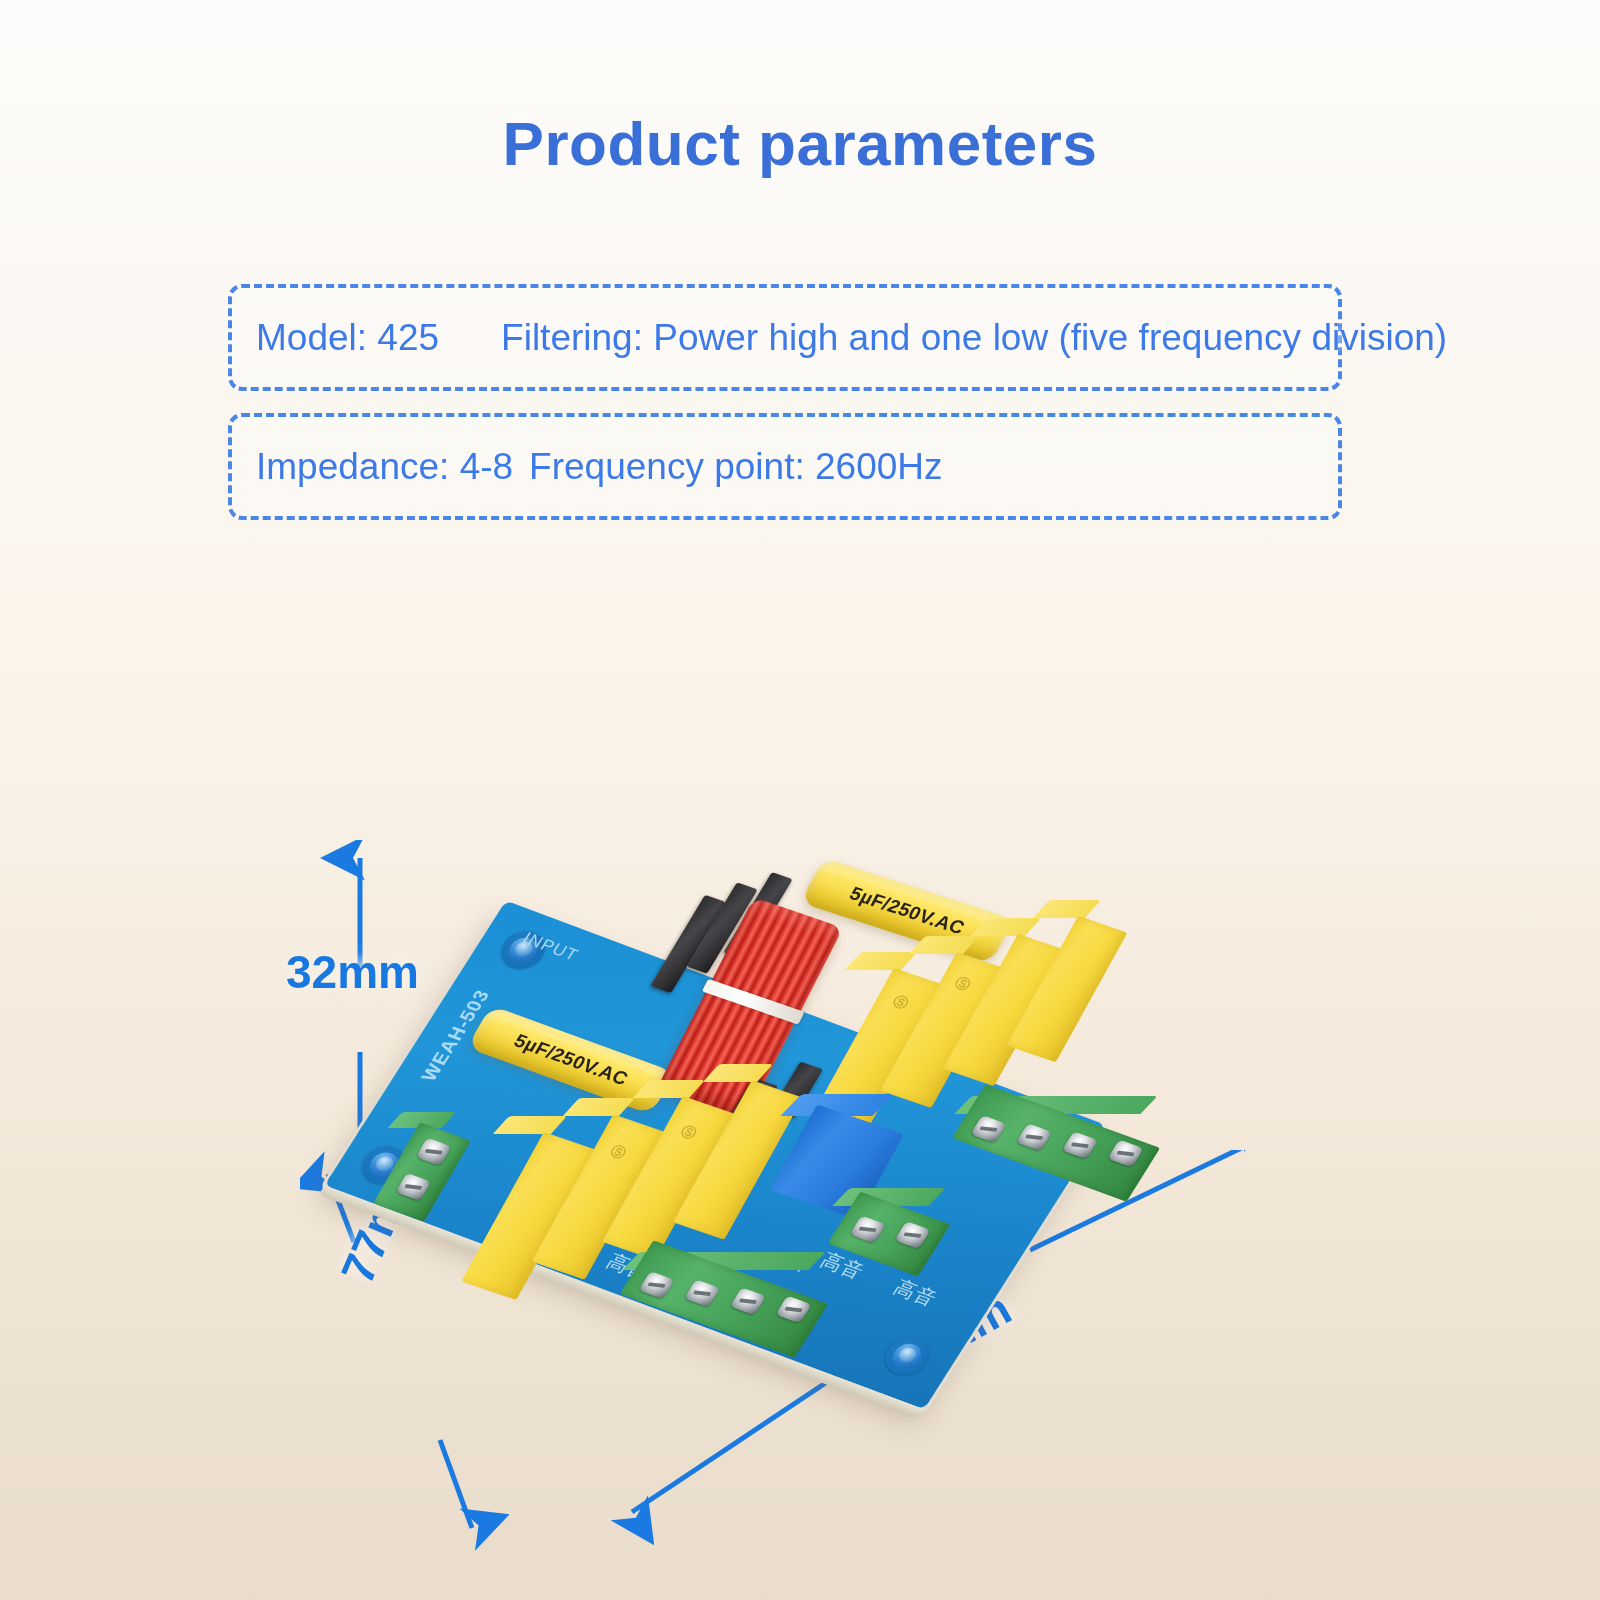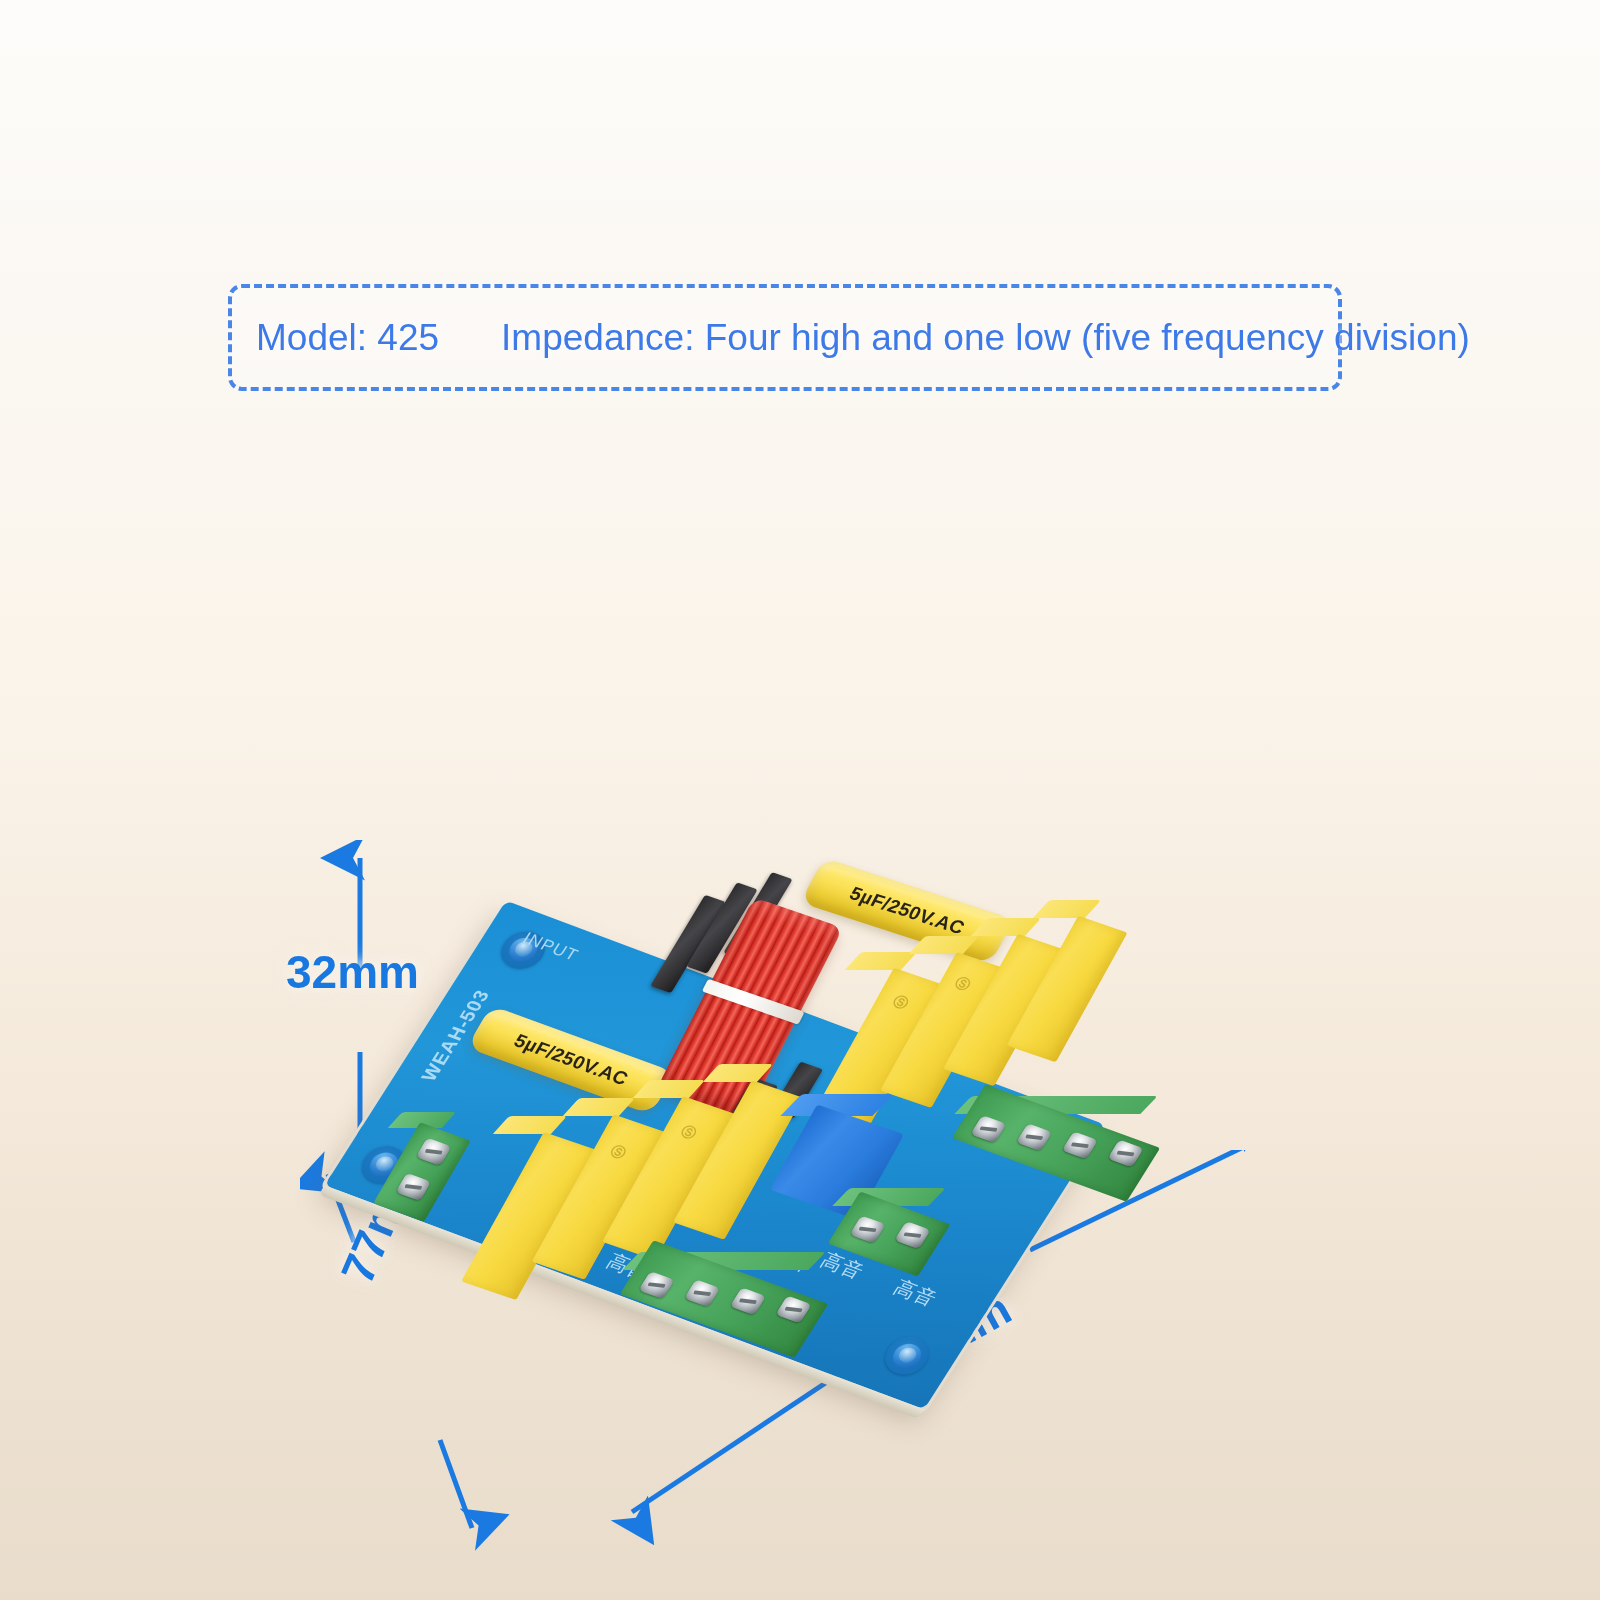--- a/index.html
+++ b/index.html
@@ -263,28 +263,32 @@
     background: linear-gradient(105deg, #2c2c2e 0%, #46464a 40%, #303033 75%, #1c1c1e 100%);
     border-radius: 3px;
     box-shadow: 0 2px 4px rgba(0,0,0,0.4);
   }
 </style>
 </head>
 <body>
 
 <div id="page">
 
+  <div id="title">Product parameters</div>
 
   <div id="specs">
 
     <div class="spec-box">
-      <div class="spec-line"><span>Model: 425</span><span class="spec-gap-1"></span><span>Impedance: Four high and one low (five frequency division)</span></div>
+      <div class="spec-line"><span>Model: 425</span><span class="spec-gap-1"></span><span>Filtering: Power high and one low (five frequency division)</span></div>
     </div>
 
 
+    <div class="spec-box">
+      <div class="spec-line"><span>Impedance: 4-8</span><span class="spec-gap-3"></span><span>Frequency point: 2600Hz</span></div>
+    </div>
 
 
   </div>
 
   <div id="photo">
 
     <svg width="160" height="360" style="position:absolute;left:300px;top:20px;">
       <defs>
         <marker id="ah-up" markerWidth="9" markerHeight="9" refX="4.5" refY="8" orient="auto">
           <path d="M4.5,0 L9,9 L4.5,6.6 L0,9 Z" fill="#1a7ae2"></path>

